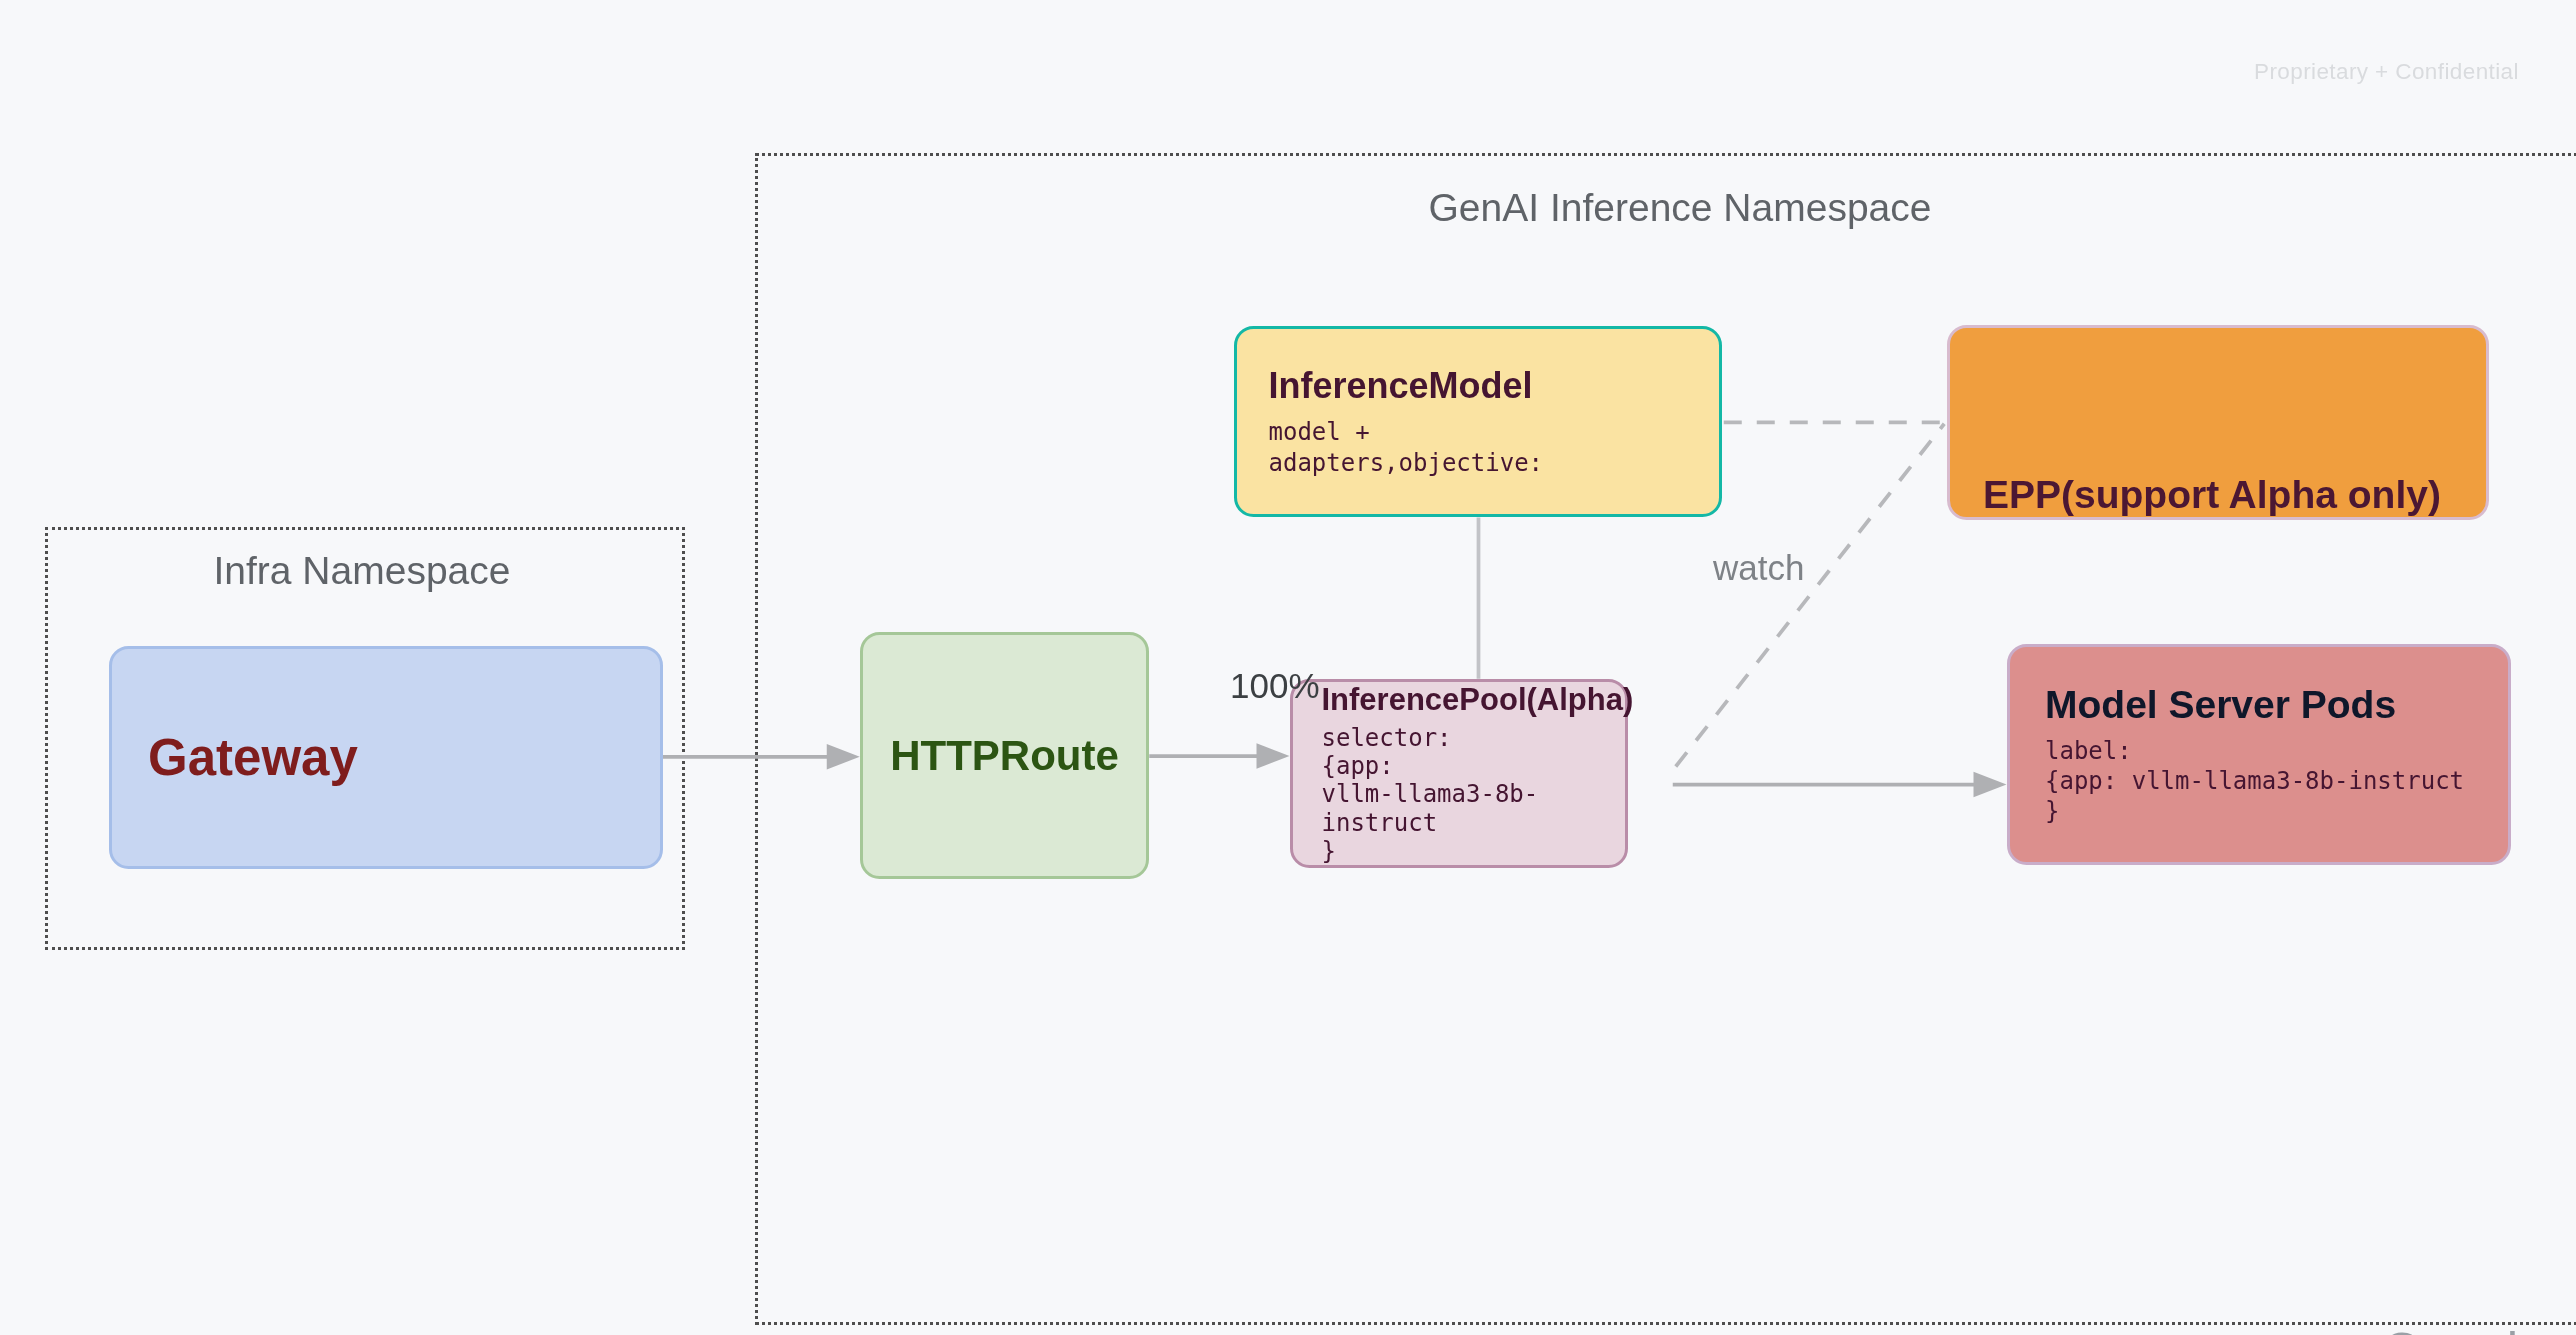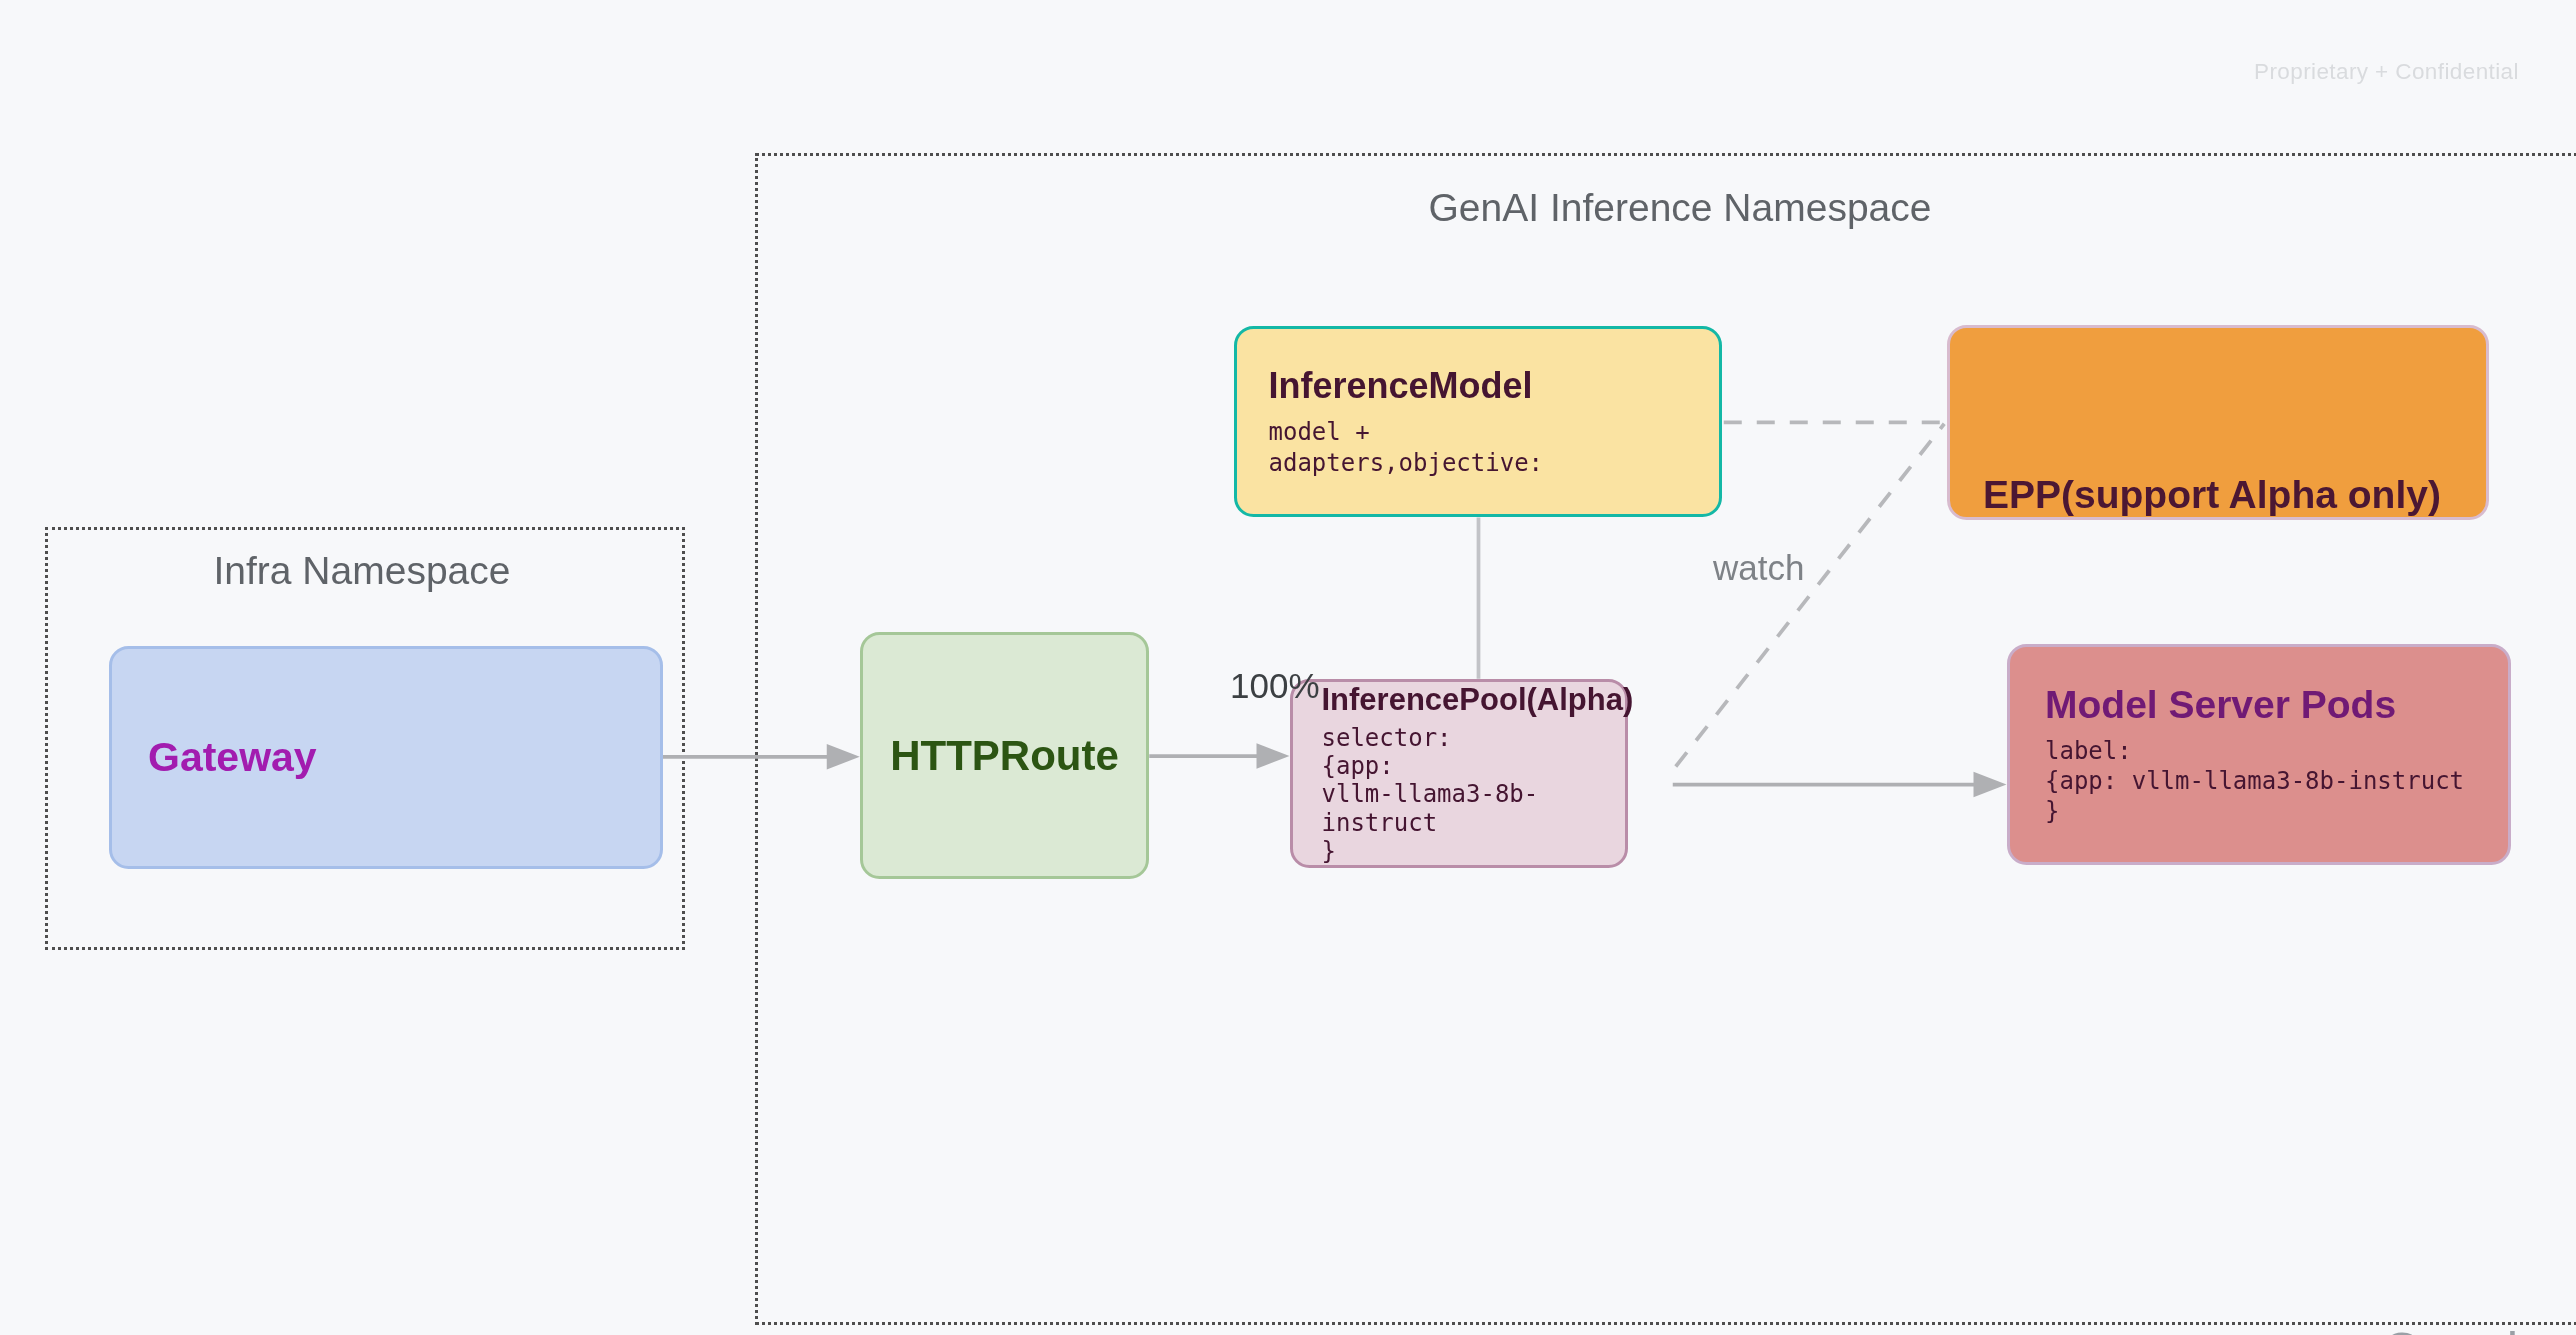--- a/index.html
+++ b/index.html
@@ -41,21 +41,21 @@
     display: flex; flex-direction: column; justify-content: center;
   }
   .node .title { font-weight: bold; }
   .node .code  { font-family: "DejaVu Sans Mono", "Liberation Mono", monospace; }
 
   #gateway {
     left: 109px; top: 646px; width: 554px; height: 223px;
     background: #C7D6F2; border: 3px solid #A5BEE9;
     padding-left: 36px;
   }
-  #gateway .title { font-size: 41px; color: #a21caf; }
+  #gateway .title { font-size: 51px; color: #7f1d1d; }
 
   #httproute {
     left: 860px; top: 632px; width: 289px; height: 247px;
     background: #DBE9D4; border: 3px solid #A5C798;
     align-items: center;
   }
   #httproute .title { font-size: 42px; color: #2C5513; }
 
   #inference-model {
     left: 1234px; top: 326px; width: 488px; height: 191px;
@@ -79,21 +79,21 @@
     padding-left: 28.5px;
   }
   #inference-pool .title { font-size: 31px; color: #451531; margin-bottom: 6px; }
   #inference-pool .code  { font-size: 24px; color: #451531; line-height: 1.17; }
 
   #model-server-pods {
     left: 2007px; top: 644px; width: 504px; height: 221px;
     background: #DC8F8D; border: 3px solid #C9ADC9;
     padding-left: 35px;
   }
-  #model-server-pods .title { font-size: 39px; color: #701a75; margin-bottom: 9px; }
+  #model-server-pods .title { font-size: 39px; color: #0f172a; margin-bottom: 9px; }
   #model-server-pods .code  { font-size: 24px; color: #451531; line-height: 1.25; }
 
   .edge-label { position: absolute; z-index: 3; }
   #label-route-weight { left: 1230px; top: 666px; font-size: 35px; color: #3C4043; }
   #label-watch        { left: 1713px; top: 548px; font-size: 35px; color: #7E8287; }
 
   .watermark {
     position: absolute; left: 2382px; top: 1322px; z-index: 3;
     font-size: 51px; font-weight: 500; color: #9AA0A6;
   }

